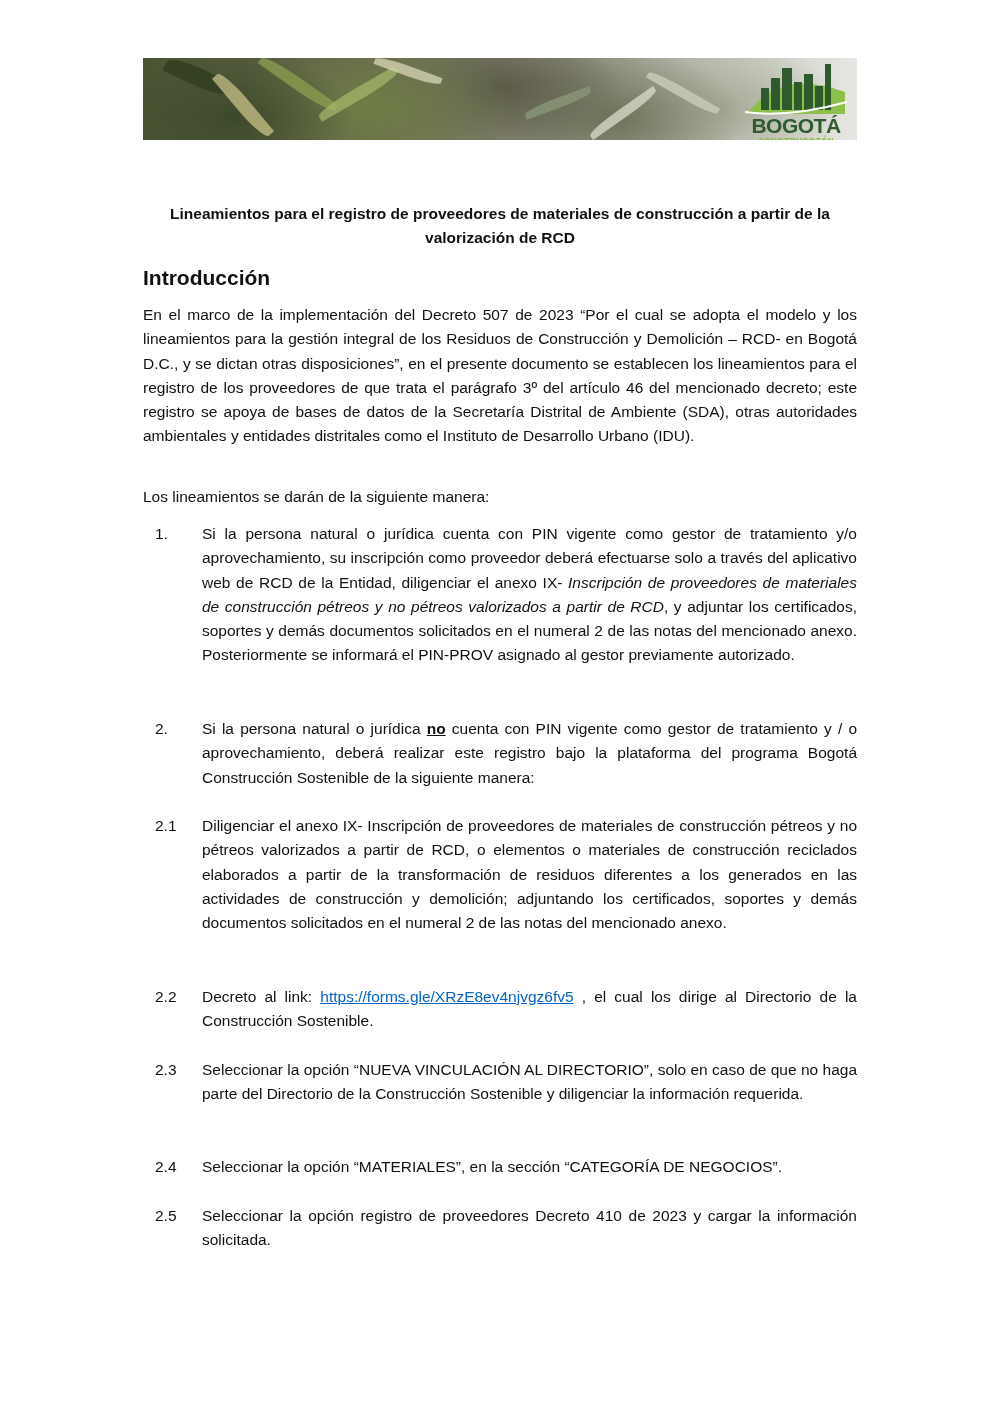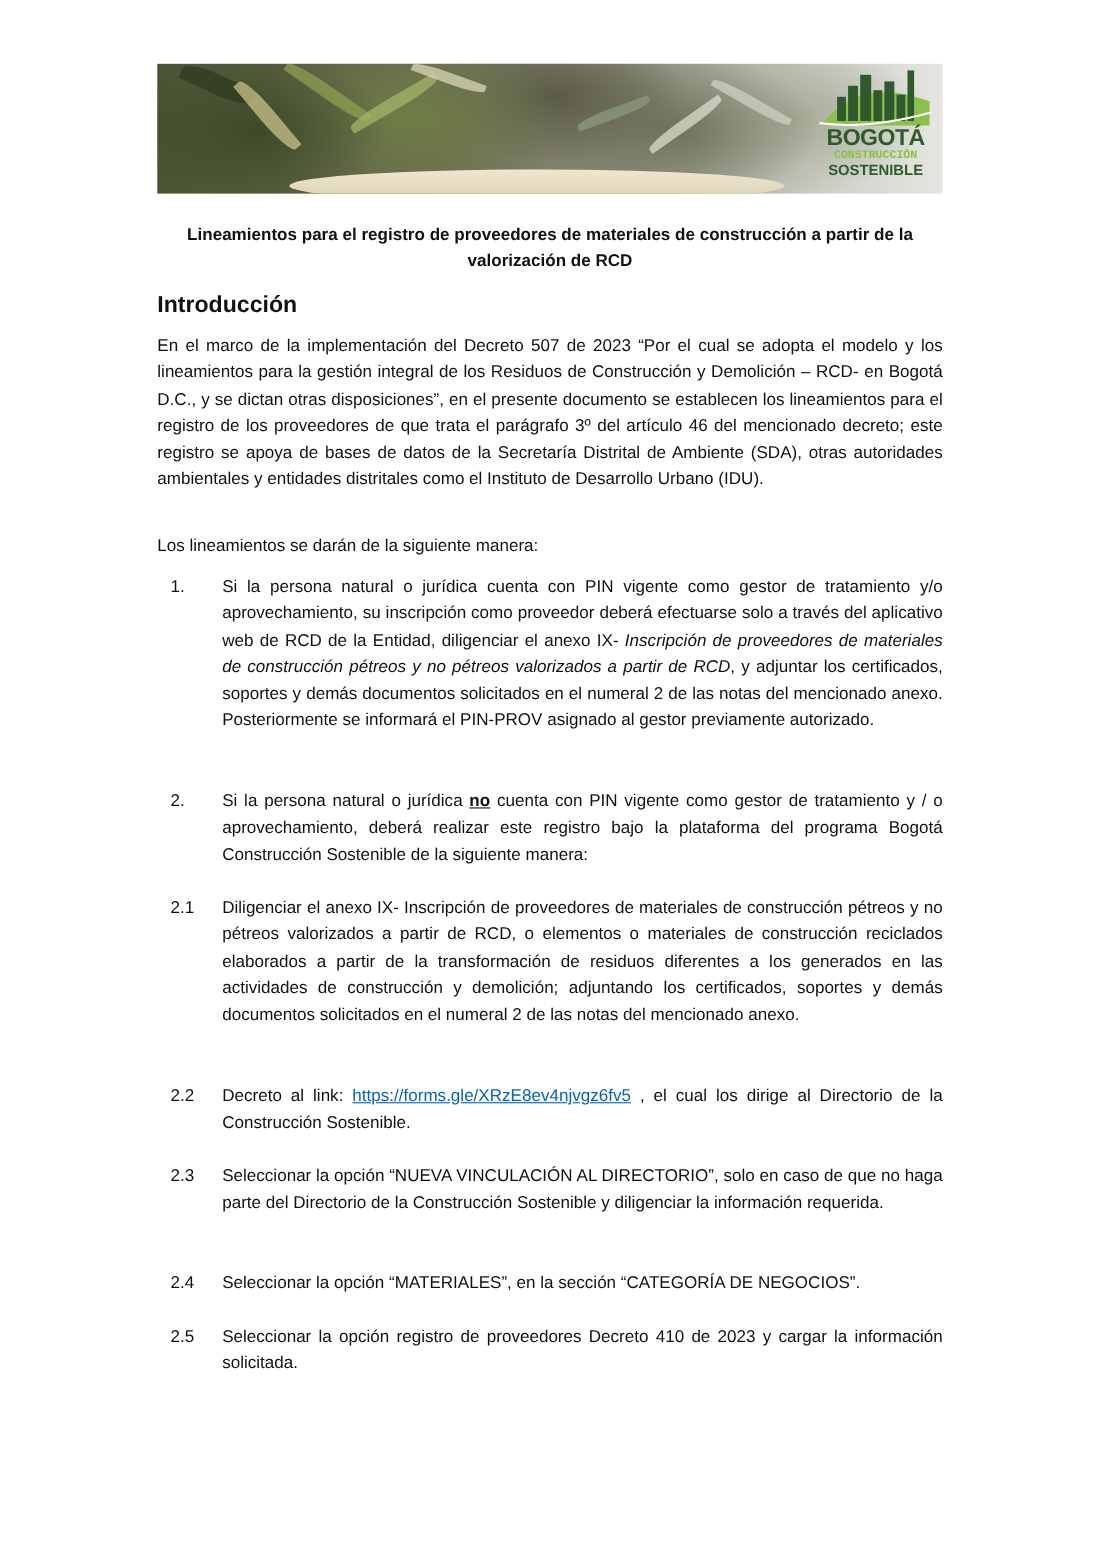--- a/index.html
+++ b/index.html
@@ -1,18 +1,18 @@
 <!DOCTYPE html>
 <html><head>
 <meta charset="utf-8">
 <style>
   html, body { margin: 0; padding: 0; background: #ffffff; }
   body { width: 1000px; height: 1413px; position: relative; overflow: hidden;
          font-family: "Liberation Sans Narrow", "Liberation Sans", sans-serif; color: #111; }
-  .banner { position: absolute; left: 143px; top: 58px; width: 714px; height: 118px; overflow: hidden;
+  .banner { position: absolute; left: 143px; top: 58px; width: 714px; height: 82px; overflow: hidden;
     background:
       radial-gradient(ellipse 120px 70px at 90px 60px, #3d4a2a 0%, rgba(61,74,42,0) 100%),
       radial-gradient(ellipse 140px 80px at 230px 50px, #6f7d45 0%, rgba(111,125,69,0) 100%),
       radial-gradient(ellipse 120px 60px at 360px 30px, #5b5b48 0%, rgba(91,91,72,0) 100%),
       radial-gradient(ellipse 130px 70px at 470px 60px, #6d7259 0%, rgba(109,114,89,0) 100%),
       radial-gradient(ellipse 120px 70px at 580px 50px, #a7ab97 0%, rgba(167,171,151,0) 100%),
       linear-gradient(90deg, #4a5433 0%, #6b6b52 35%, #8d8d7c 60%, #cfd0c8 85%, #e6e6e2 100%);
   }
   .banner .leaf { position: absolute; border-radius: 50% 0 50% 0; opacity: 0.75; }
   .banner .table { position: absolute; left: 120px; top: 96px; width: 450px; height: 30px;

